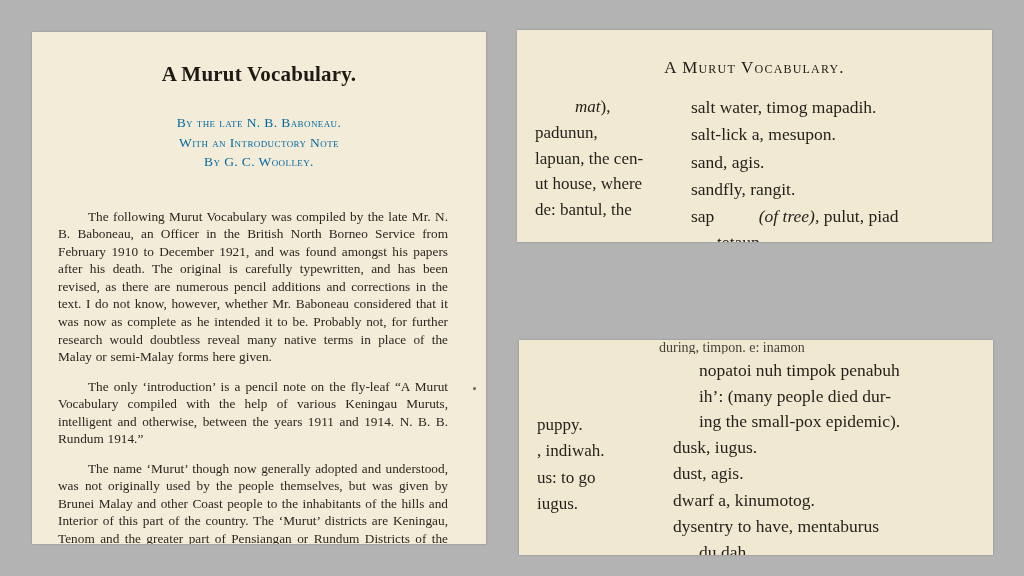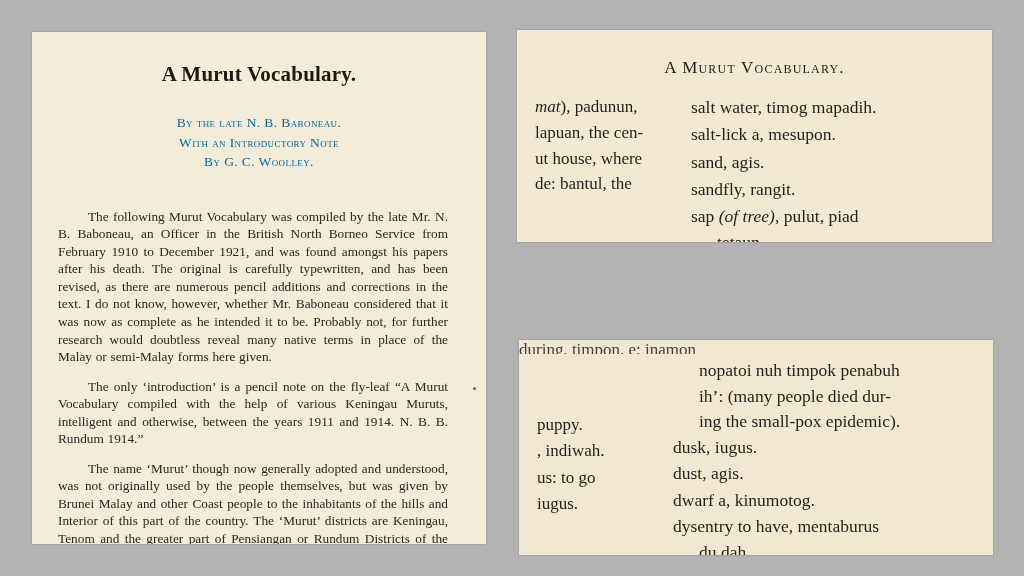--- a/index.html
+++ b/index.html
@@ -98,21 +98,21 @@
     font-size: 17px;
     line-height: 1.52;
   }
   .col-right {
     flex: 1;
     font-size: 17.5px;
     line-height: 1.5;
   }
   .entry { margin-bottom: 1px; }
   .hw { font-weight: normal; }
-  .it { font-style: italic; }
+  .it { font-style: italic; margin-left: 40px; }
   .indent-line { padding-left: 26px; }
   .clip-fade {
     position: absolute;
     left: 0;
     right: 0;
     bottom: 0;
     height: 16px;
     overflow: hidden;
     font-size: 17px;
     color: #231f19;
@@ -128,21 +128,22 @@
     width: 474px;
     height: 215px;
     background: #f1e8d1;
     box-shadow: 0 0 2px rgba(0,0,0,0.25);
     overflow: hidden;
     color: #231f19;
   }
   #panel-dict-bottom .top-clip {
     height: 14px;
     overflow: hidden;
-    font-size: 17px;
+    padding-left: 140px;
+    font-size: 14px;
     opacity: .85;
   }
   #panel-dict-bottom .dict-cols { padding-top: 4px; }
   #panel-dict-bottom .col-left {
     width: 120px;
     font-size: 17px;
     line-height: 1.55;
     padding-top: 54px;
   }
   #panel-dict-bottom .col-right {

